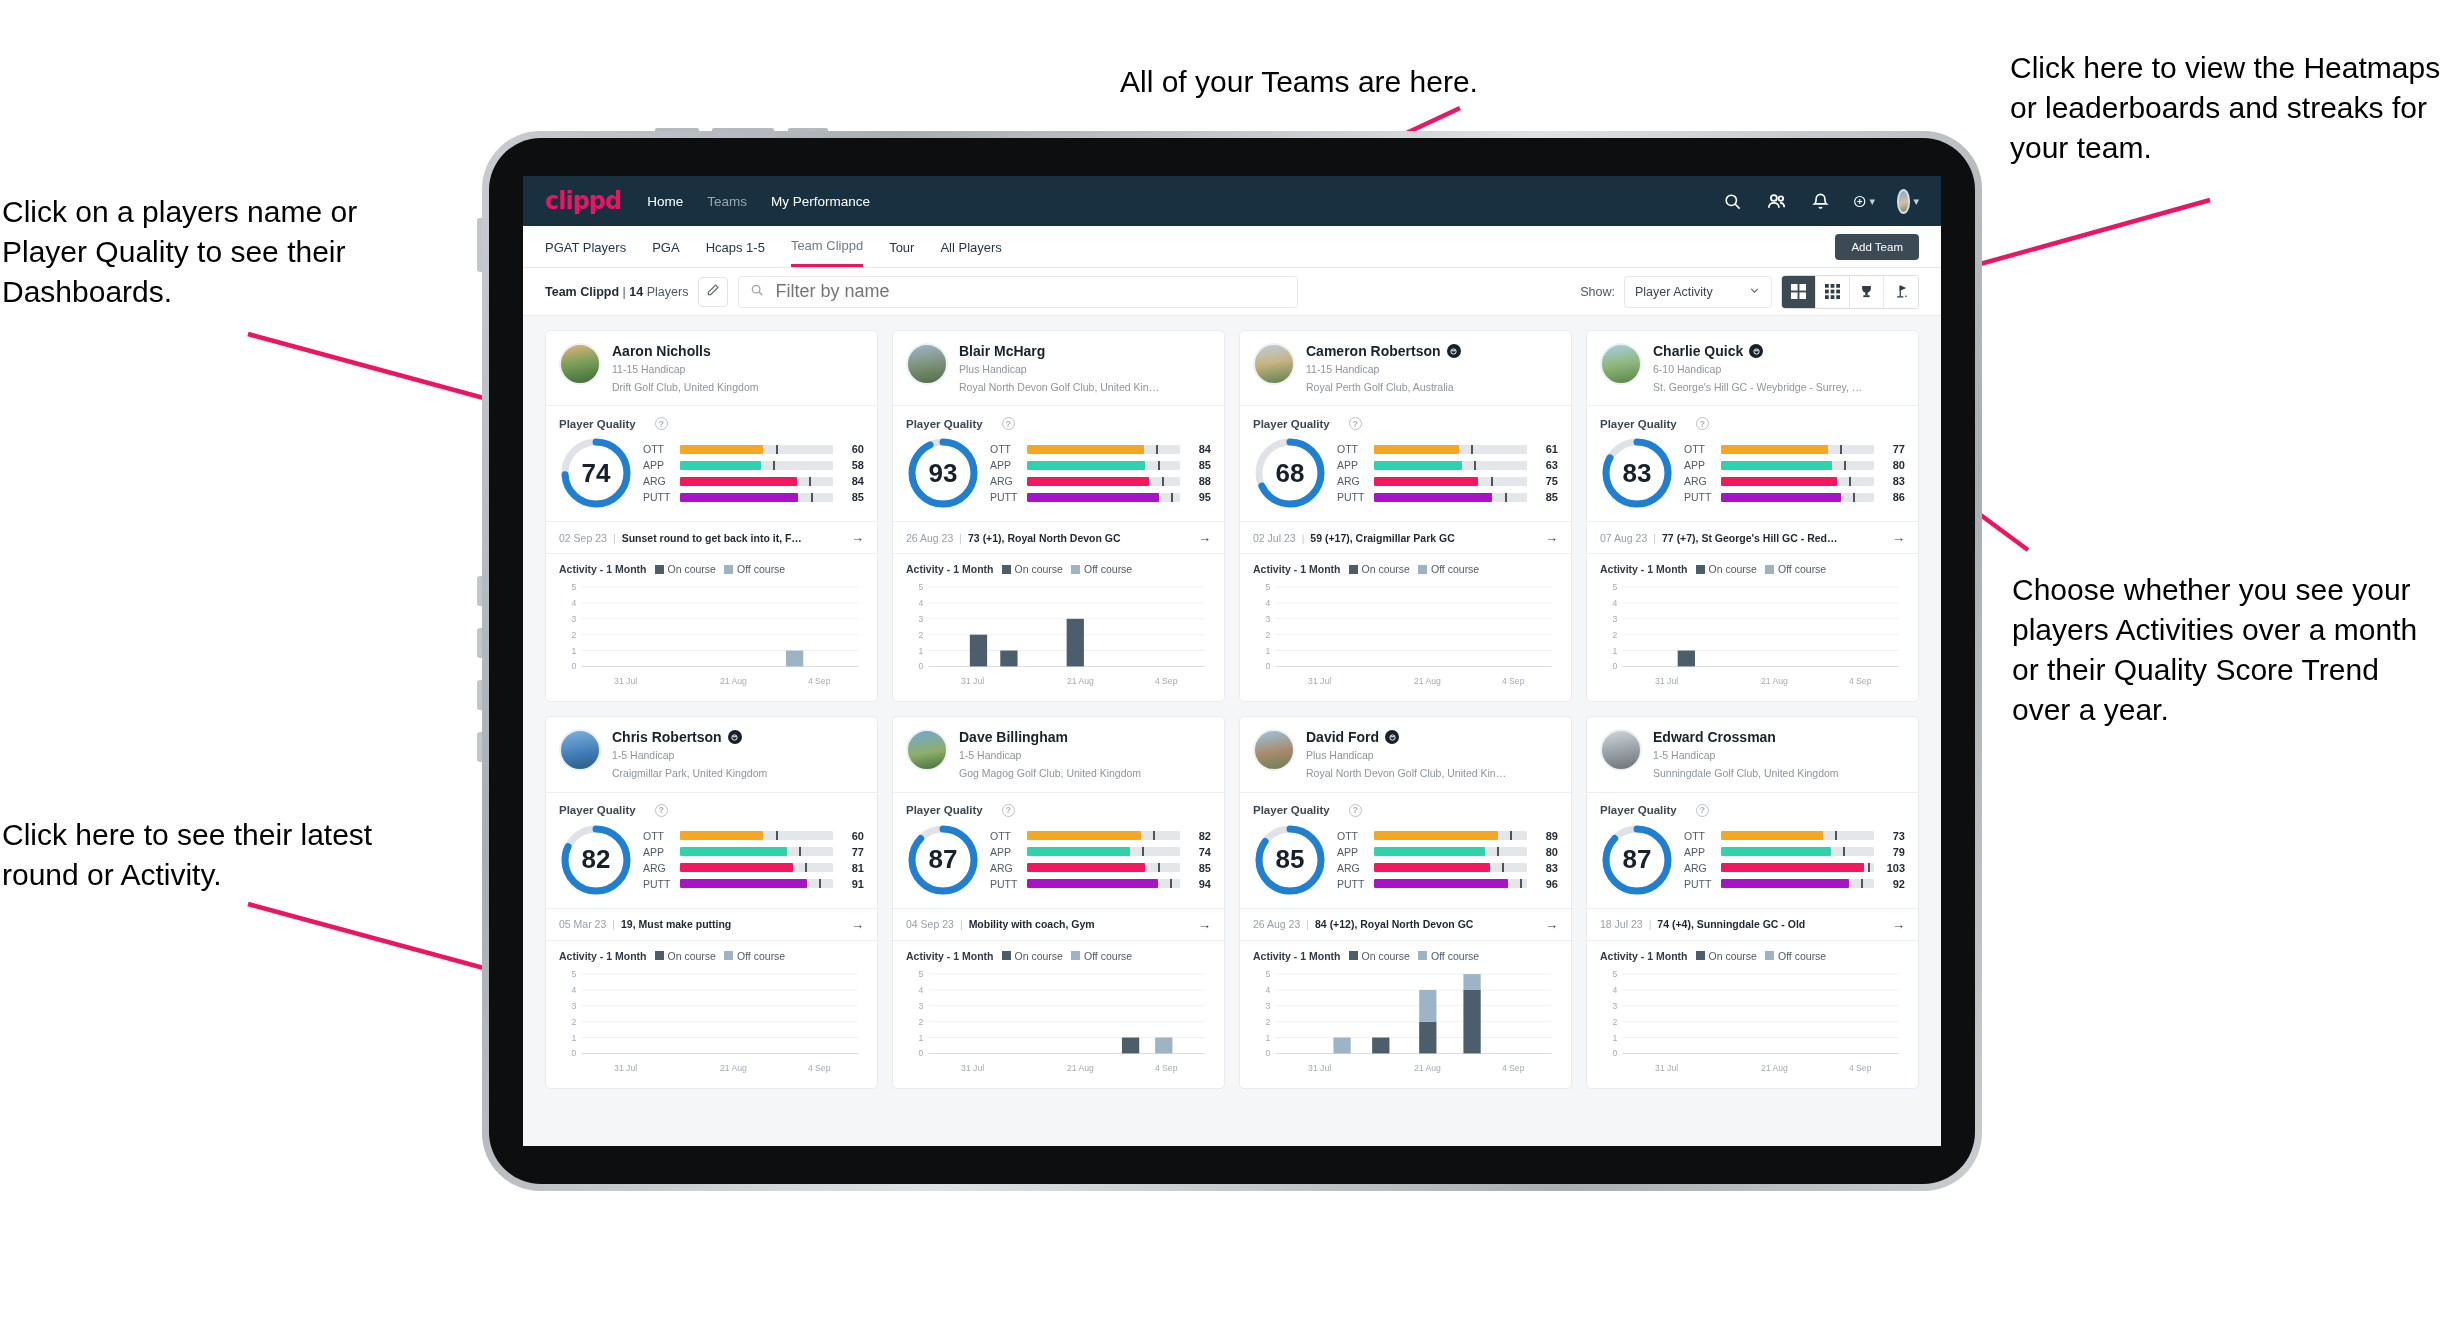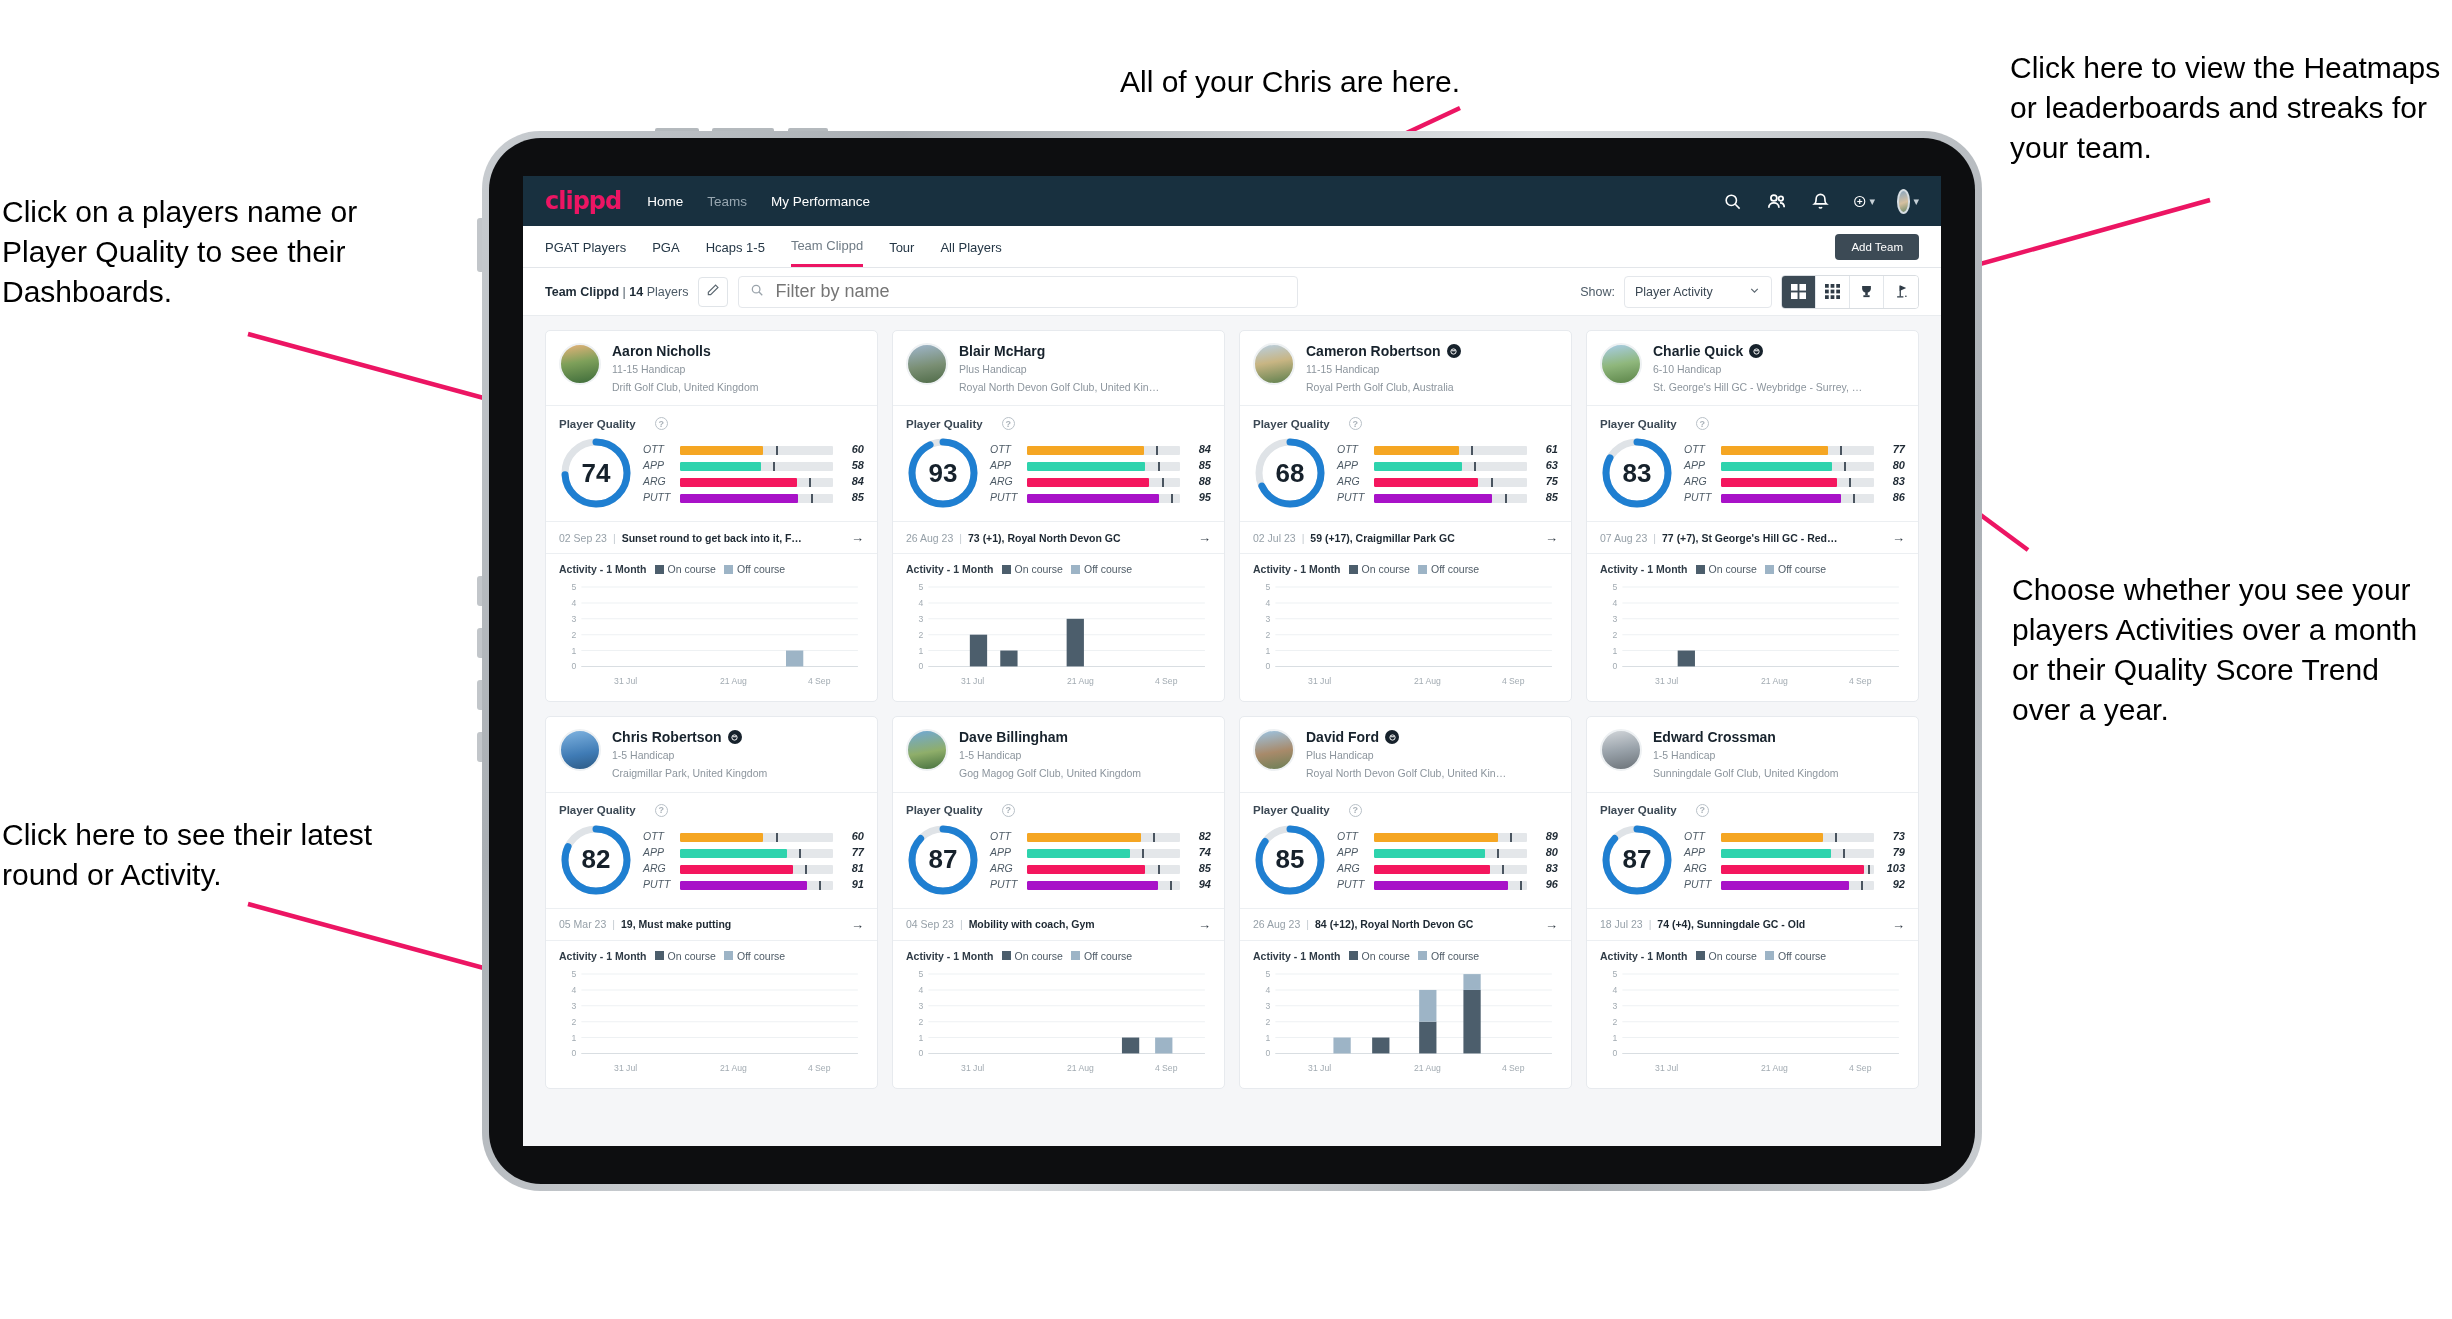--- a/index.html
+++ b/index.html
@@ -144,21 +144,21 @@
 
   .pq-title { font-size:11.5px; color:#3b4854; font-weight:bold; padding:11px 13px 0; display:flex; align-items:center; gap:19px; }
   .help-i { width:13px; height:13px; border-radius:50%; border:1px solid #b9c1c8; color:#aab2b9; font-size:9px; display:inline-flex; align-items:center; justify-content:center; }
 
   .pq-body { display:flex; align-items:center; gap:10px; padding:6px 13px 11px; }
   .ring-wrap { position:relative; width:74px; height:74px; flex:none; }
   .ring-wrap svg { transform:rotate(-90deg); display:block; }
   .ring-num { position:absolute; inset:0; display:flex; align-items:center; justify-content:center; font-size:26px; font-weight:bold; color:#16212b; }
 
   .metrics { flex:1; display:flex; flex-direction:column; gap:4px; }
-  .mrow { display:flex; align-items:flex-end; gap:7px;font-style:italic; }
+  .mrow { display:flex; align-items:center; gap:7px; }
   .mlab { font-size:10.5px; color:#4e5b66; width:30px; flex:none; }
   .mbar { flex:1; height:9px; background:#e4e7ea; border-radius:1px; position:relative; overflow:hidden; }
   .mfill { position:absolute; left:0; top:0; bottom:0; border-radius:1px; }
   .mtick { position:absolute; top:-1px; bottom:-1px; width:2px; background:#4a5560; }
   .mval { font-size:11px; font-weight:bold; color:#1f2a34; width:24px; text-align:right; flex:none; }
 
   .round-row {
     border-top:1px solid #eceff2; padding:8px 13px;
     display:flex; align-items:center; gap:6px; font-size:10.5px;
   }
@@ -176,21 +176,21 @@
   .chart { padding:2px 13px 10px; }
   .chart-svg { display:block; width:100%; }
 
   .axis-txt { font-size:8.5px; fill:#a2abb2; font-family:"Liberation Sans", sans-serif; }
   .grid-l { stroke:#eef1f3; stroke-width:1; }
   .axis-l { stroke:#d9dee2; stroke-width:1; }
 </style>
 </head>
 <body>
 
-<div class="anno" id="anno-teams">All of your Chris are here.</div>
+<div class="anno" id="anno-teams">All of your Teams are here.</div>
 <div class="anno" id="anno-heatmap">Click here to view the Heatmaps or leaderboards and streaks for your team.</div>
 <div class="anno" id="anno-names">Click on a players name or Player Quality to see their Dashboards.</div>
 <div class="anno" id="anno-choose">Choose whether you see your players Activities over a month or their Quality Score Trend over a year.</div>
 <div class="anno" id="anno-latest">Click here to see their latest round or Activity.</div>
 
 <svg class="arrow" style="left:1120px;top:100px;" width="400" height="170">
   <defs>
       <marker id="ah" markerWidth="9" markerHeight="9" refX="5" refY="4.5" orient="auto">
     <path d="M0,0 L9,4.5 L0,9 z" fill="#ec1563"></path>
       </marker>

